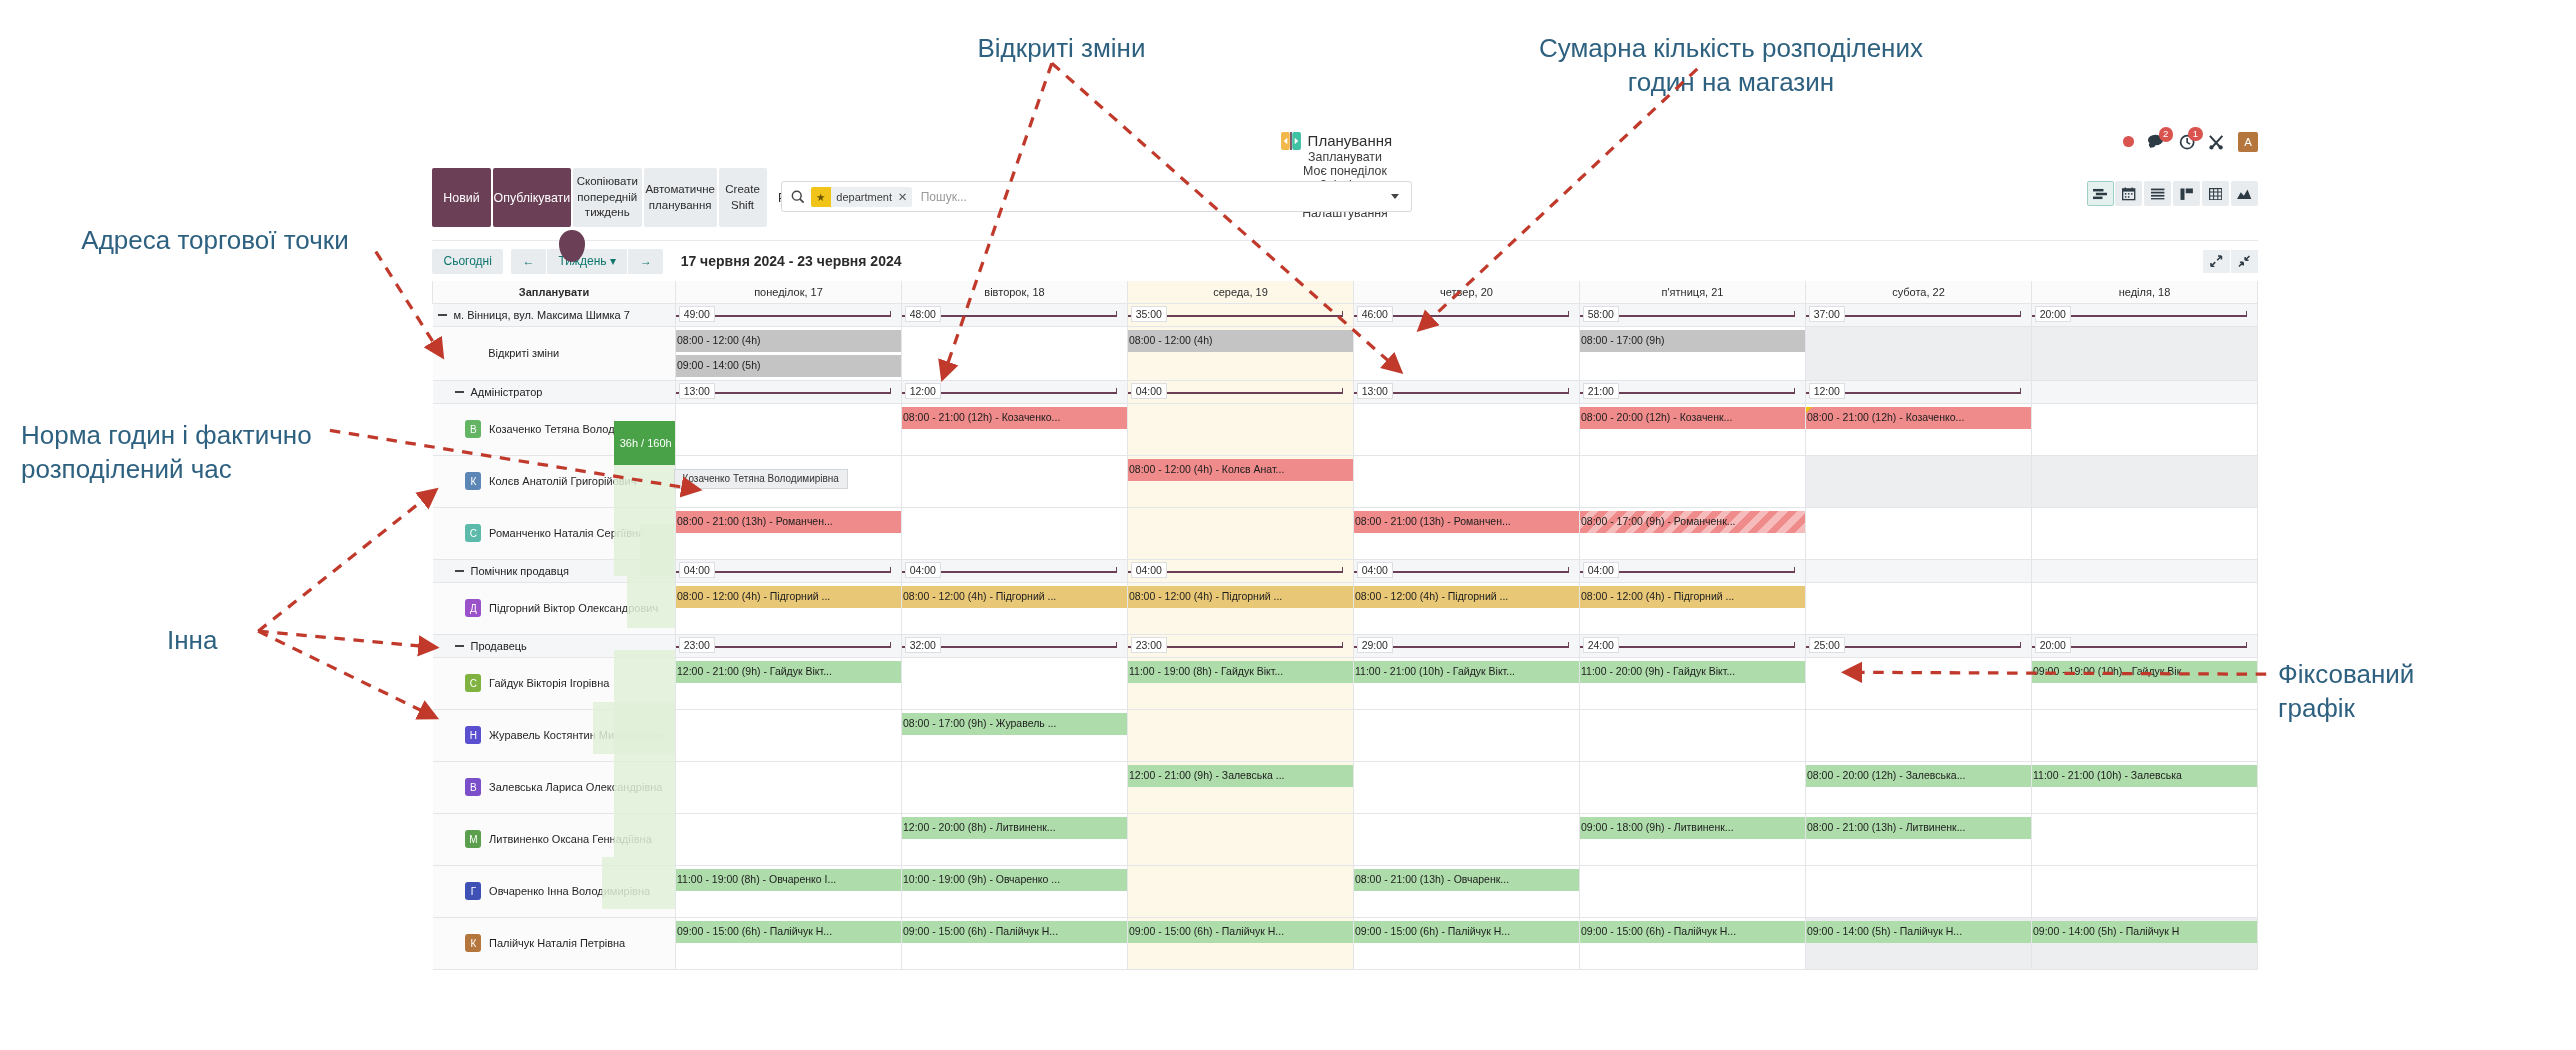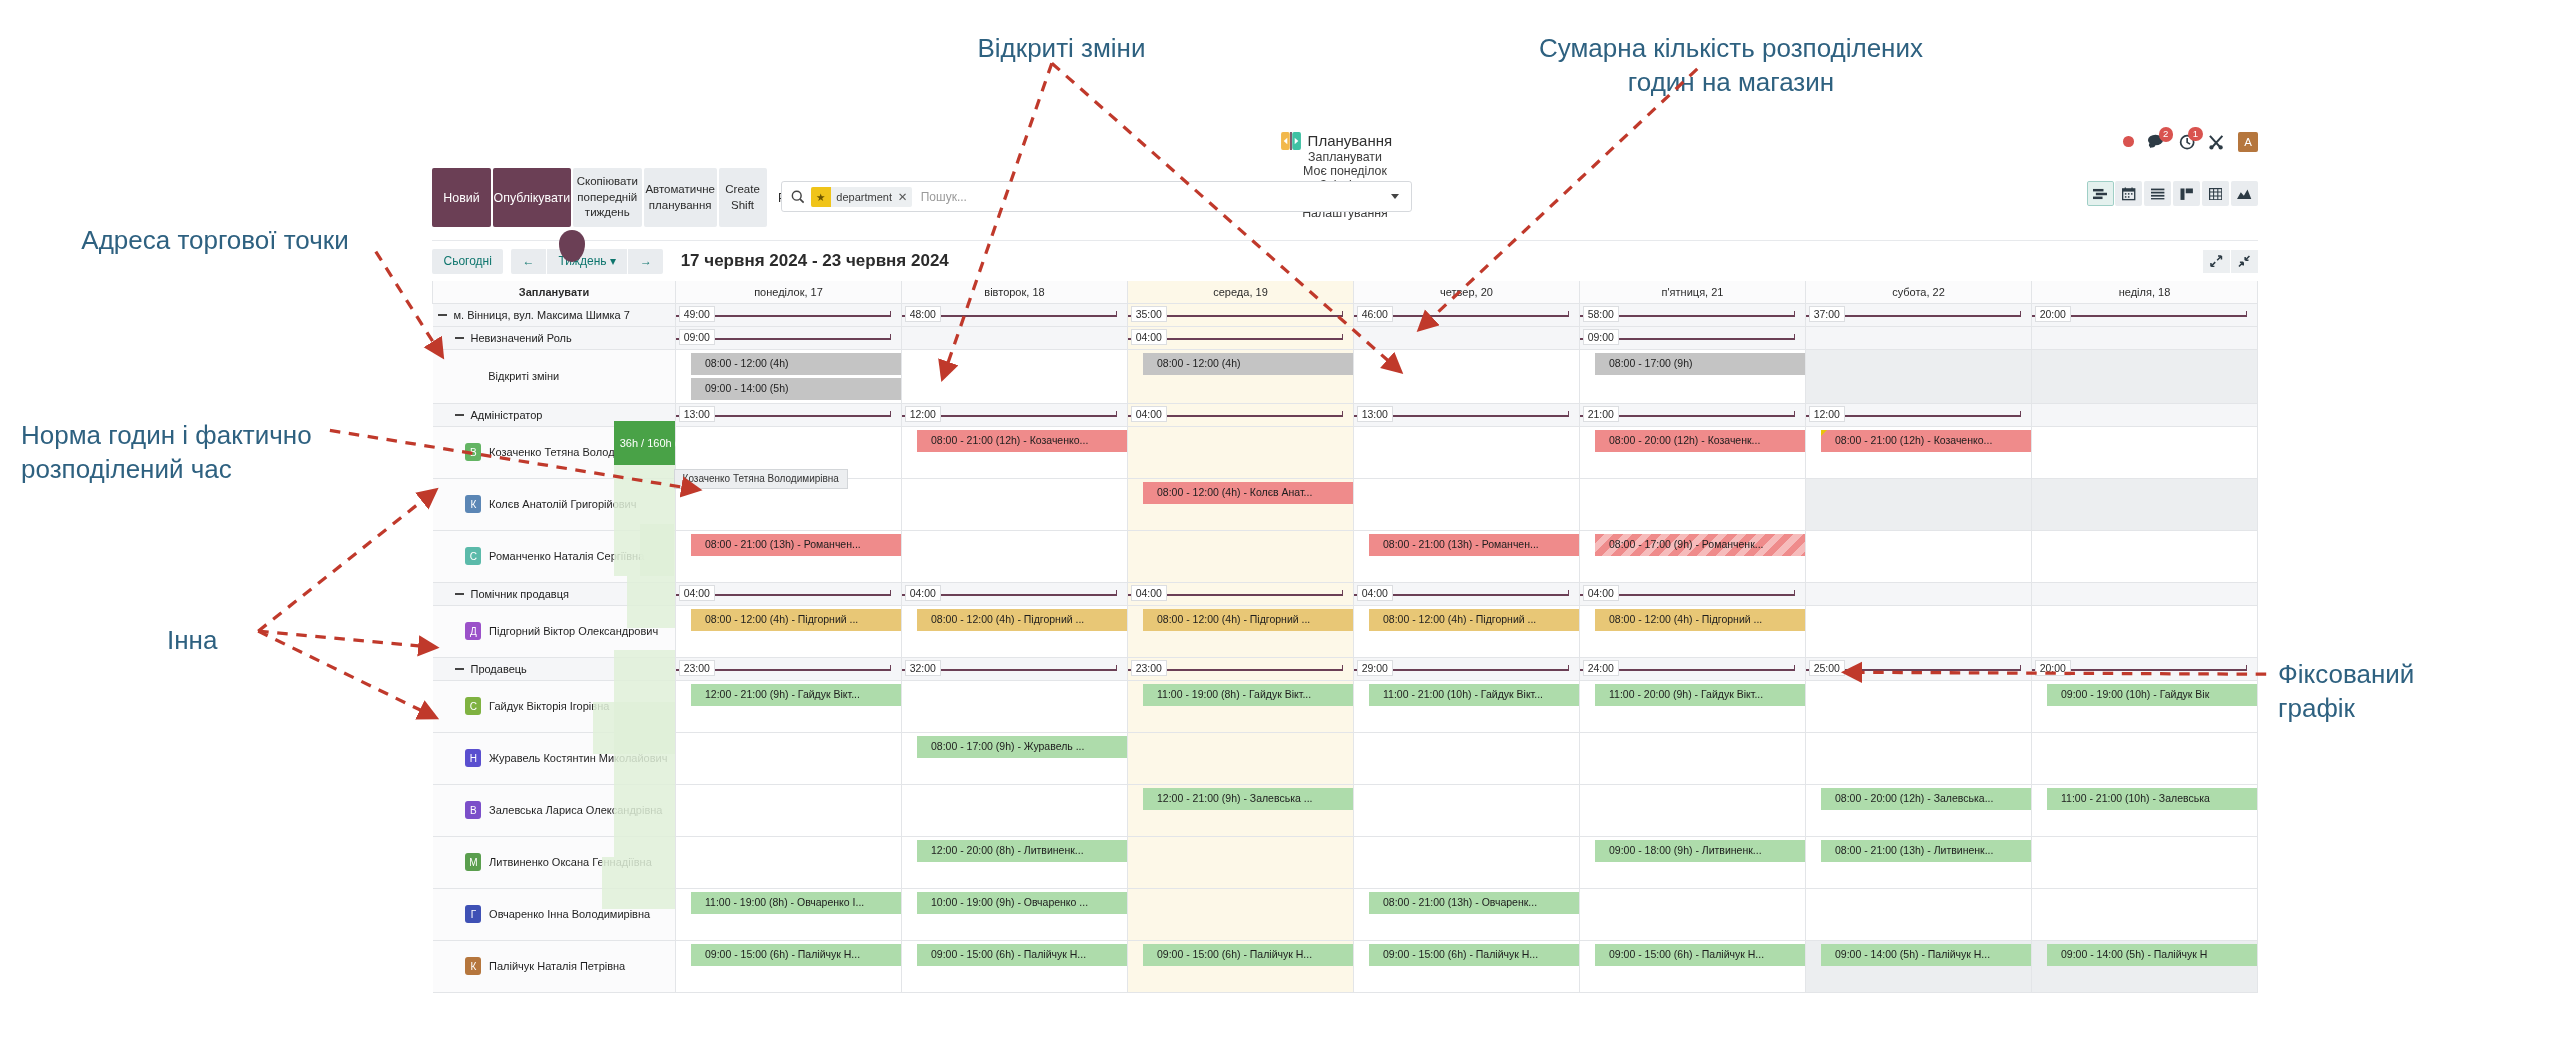--- a/index.html
+++ b/index.html
@@ -163,21 +163,21 @@
     background: #e9ecef; border: none; font-size: 12px;
     color: #0f766e; height: 25px; padding: 0 11.5px;
     cursor: pointer; border-radius: 1.9px;
     font-family: "Liberation Sans", sans-serif;
   }
   .navgroup { display: flex; gap: 1px; }
   .navgroup .nbtn { border-radius: 0; }
   .navgroup .nbtn:first-child { border-radius: 1.9px 0 0 1.9px; }
   .navgroup .nbtn:last-child  { border-radius: 0 1.9px 1.9px 0; }
   .daterange {
-    font-size: 17px; font-weight: bold; color: #2b2b2b;
+    font-size: 14px; font-weight: bold; color: #2b2b2b;
     margin-left: 9.6px;
   }
   .expgroup { position: absolute; right: 0; display: flex; gap: 1px; }
   .expbtn {
     width: 27px; height: 23px; background: #eceff1;
     display: flex; align-items: center; justify-content: center;
     cursor: pointer;
   }
 
   
@@ -246,24 +246,23 @@
   }
   .empname { font-size: 11px; color: #1f1f1f; white-space: nowrap; }
 
   td.cell { vertical-align: top; padding: 2.9px 0 0 0; height: 52px; }
   td.cell.today { background: #fdf8e8; }
   td.cell.grey  { background: #eceef0; }
   td.cell.white { background: #ffffff; }
 
   .shift {
     font-size: 10.5px; line-height: 20px; height: 22px;
-    padding: 0 14px; white-space: nowrap; overflow: hidden;
+    padding: 0 1px; white-space: nowrap; overflow: hidden;
     text-overflow: ellipsis; margin-bottom: 2.9px; cursor: pointer;
     color: #1d1d1d;
-    margin-left: 15px;
   }
   .shift.red    { background: #ef8b8b; }
   .shift.green  { background: #aedcab; }
   .shift.yellow { background: #e8c776; }
   .shift.grey   { background: #c4c4c4; }
   .shift.striped {
     background: repeating-linear-gradient(135deg,
       #ef8b8b 0 6.7px, #f6bcbc 6.7px 13.4px);
   }
   .shift.warn { position: relative; }
@@ -558,44 +557,20 @@
             </td>
             <td class="cell totalcell">
               <span class="totalbar"></span>
               <span class="totalval">37:00</span>
             </td>
             <td class="cell totalcell">
               <span class="totalbar"></span>
               <span class="totalval">20:00</span>
             </td>
           </tr>
-          <tr class="grouprow">
-            <td class="lblcell">
-              <span class="gname lvl1">
-                <span class="collapse"></span>
-                <span>Невизначений Роль</span>
-              </span>
-            </td>
-            <td class="cell totalcell">
-              <span class="totalbar"></span>
-              <span class="totalval">09:00</span>
-            </td>
-            <td class="cell totalcell"></td>
-            <td class="cell totalcell today">
-              <span class="totalbar"></span>
-              <span class="totalval">04:00</span>
-            </td>
-            <td class="cell totalcell"></td>
-            <td class="cell totalcell">
-              <span class="totalbar"></span>
-              <span class="totalval">09:00</span>
-            </td>
-            <td class="cell totalcell"></td>
-            <td class="cell totalcell"></td>
-          </tr>
           <tr class="emprow">
             <td class="lblcell">
               <span class="emp" style="padding-left:50px;">
                 <span class="empname">Відкриті зміни</span>
               </span>
             </td>
             <td class="cell white">
               <div class="shift grey">08:00 - 12:00 (4h)</div>
               <div class="shift grey">09:00 - 14:00 (5h)</div>
             </td>

